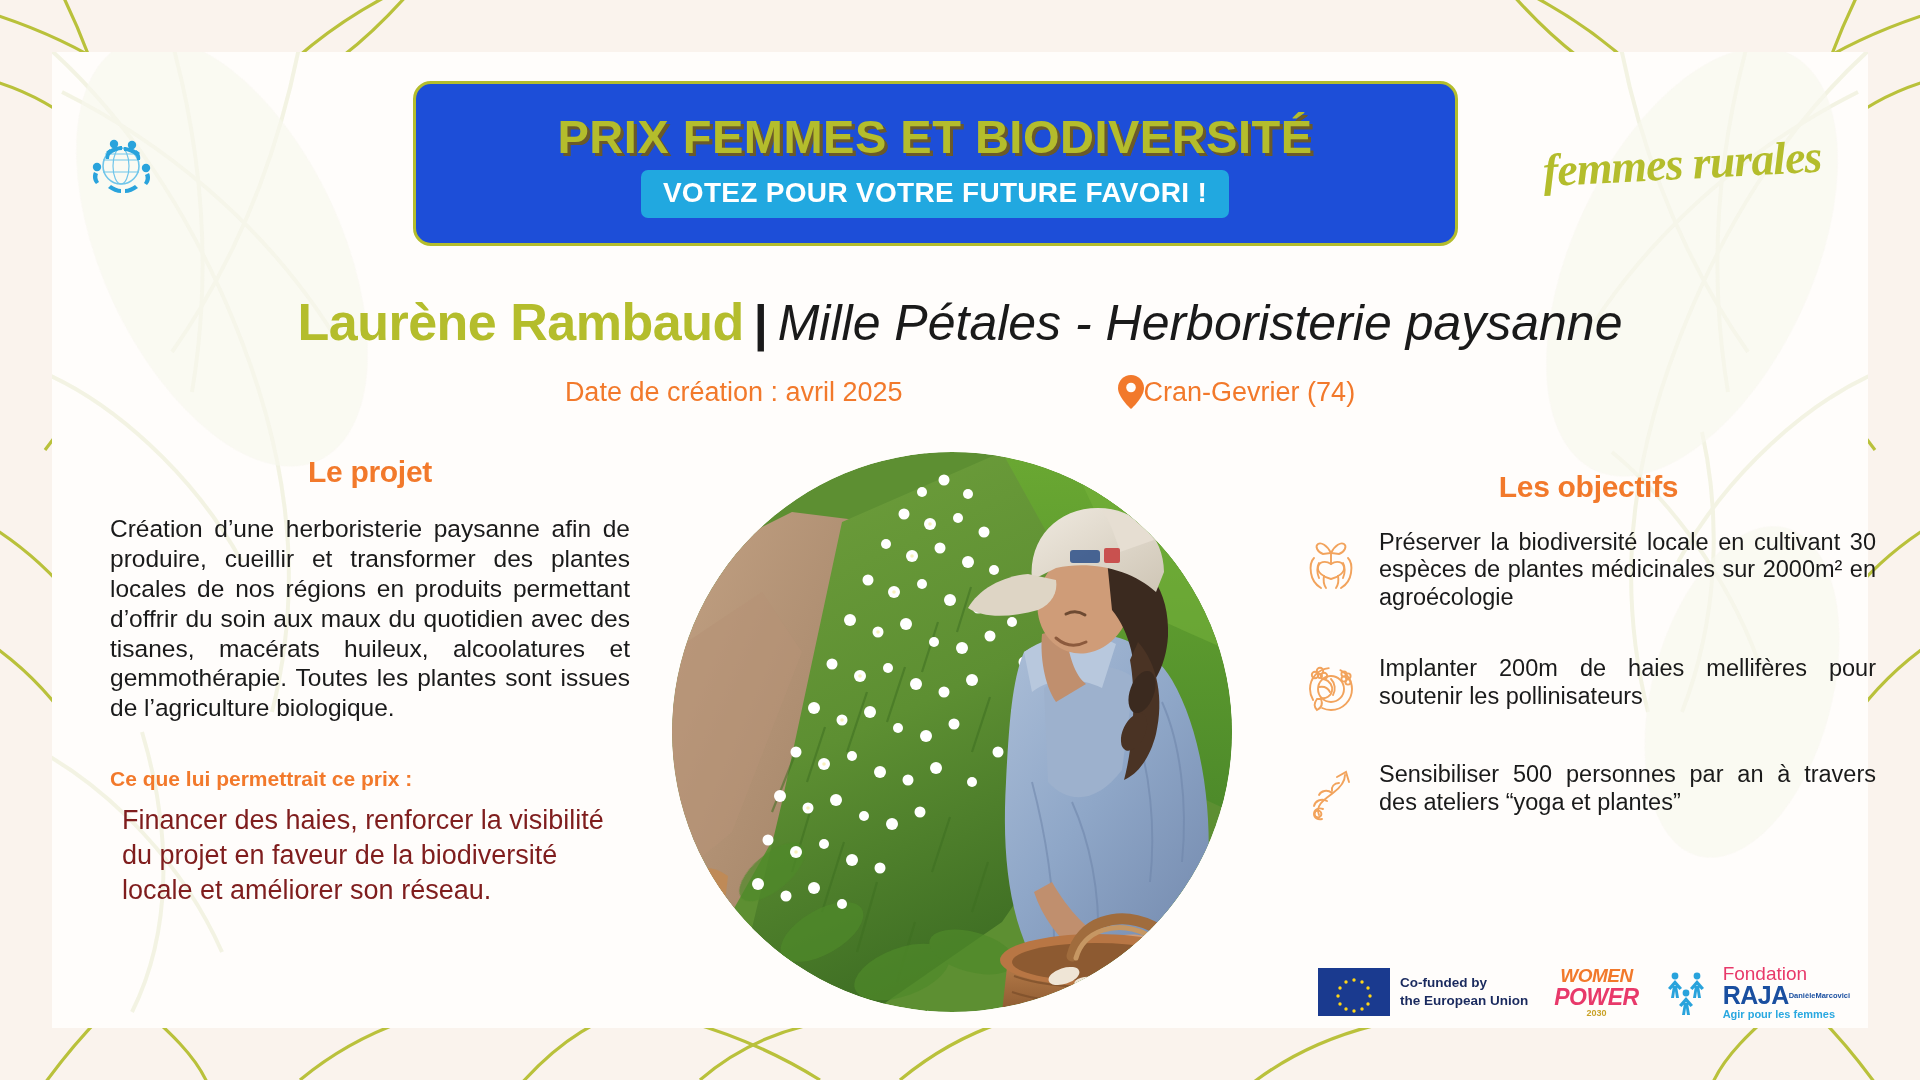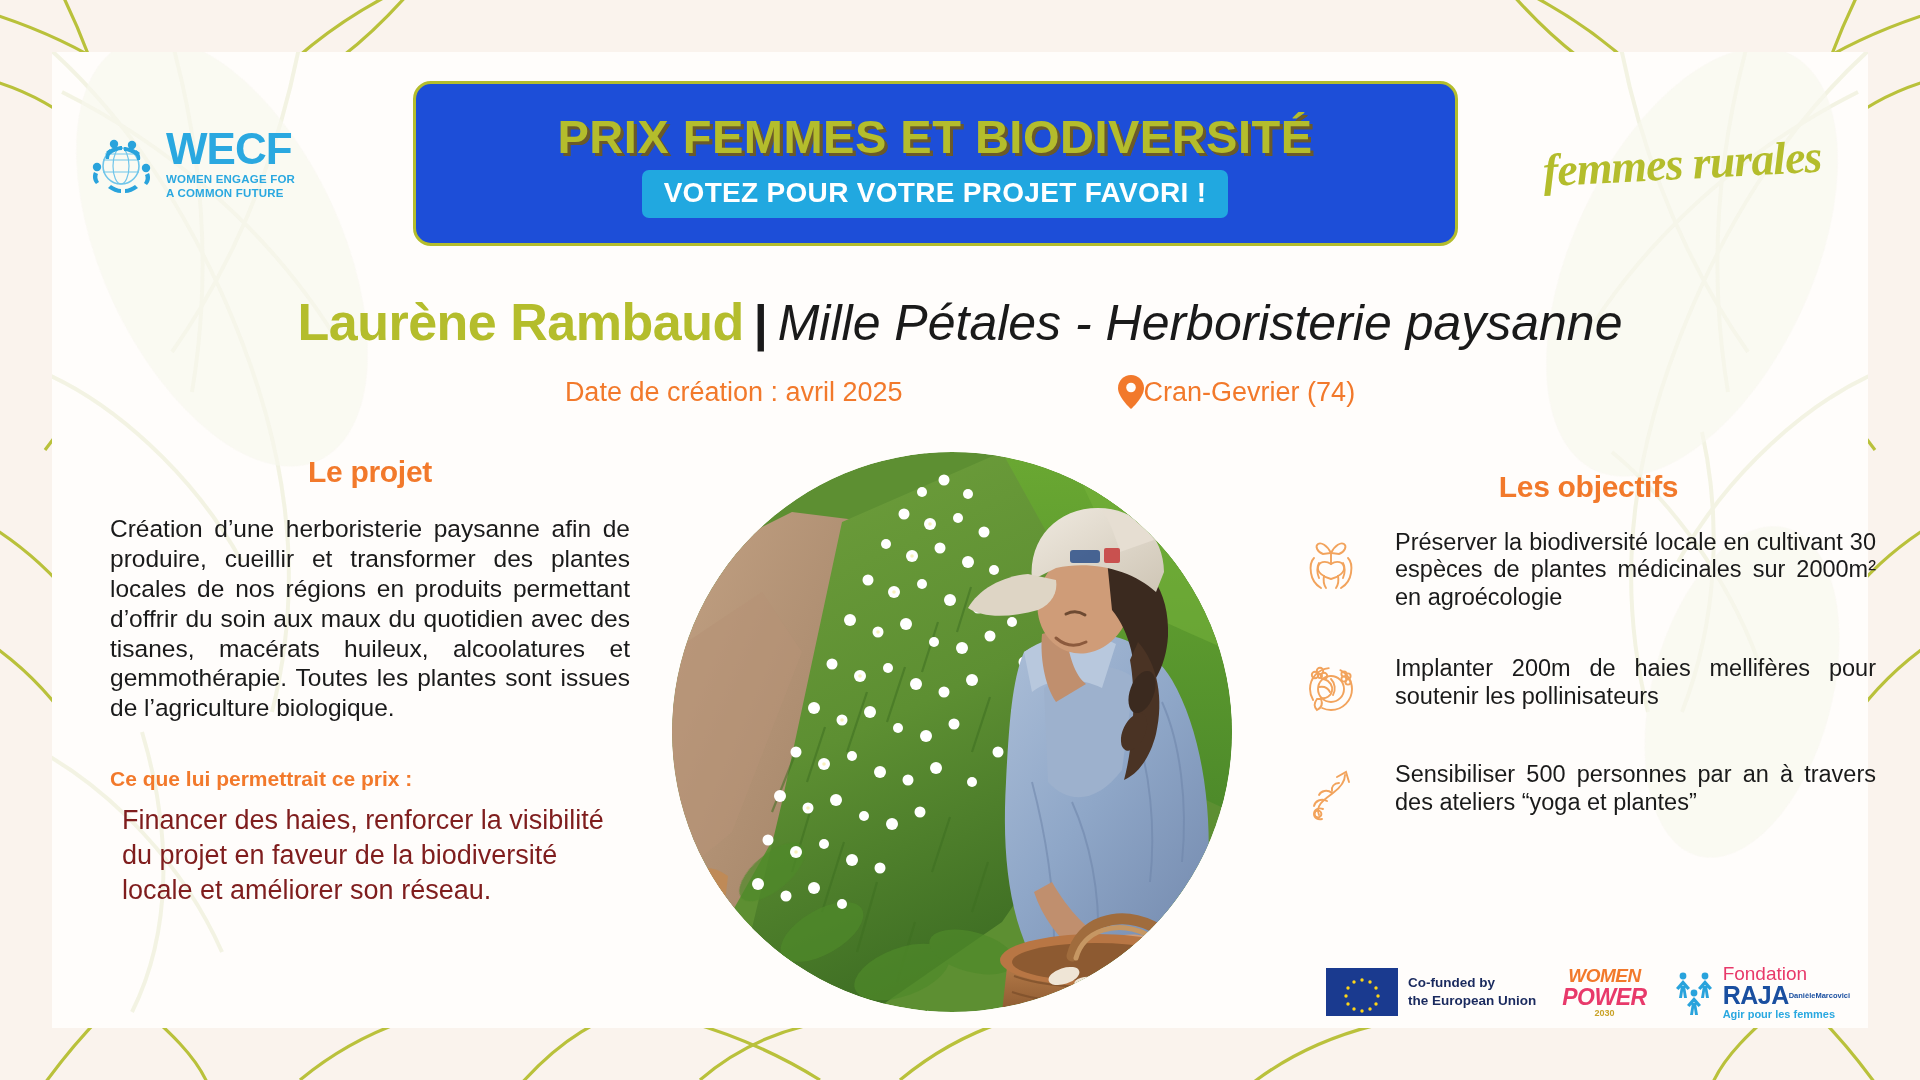--- a/index.html
+++ b/index.html
@@ -110,21 +110,21 @@
     text-align: justify; text-justify: inter-word;
   }
   .sub-head {
     font-size: 21px; font-weight: bold; color: #f2792b;
     margin-top: 44px; margin-bottom: 12px;
   }
   .sub-text {
     font-size: 27px; line-height: 1.3; color: #7f1d1d; padding-left: 12px;
   }
 
-  .obj-item { display: flex; align-items: flex-start; gap: 34px; margin-bottom: 44px; }
+  .obj-item { display: flex; align-items: flex-start; gap: 18px; margin-bottom: 44px; }
   .obj-icon { width: 60px; height: 60px; flex: none; margin-top: 2px; }
   .obj-text {
     font-size: 23.5px; line-height: 1.17; color: #1a1a1a;
     text-align: justify; text-justify: inter-word; flex: 1;
   }
 
   
   .photo-wrap {
     position: absolute; left: 672px; top: 452px;
     width: 560px; height: 560px; border-radius: 50%; overflow: hidden;
@@ -142,21 +142,21 @@
   .wp-logo { text-align: center; line-height: 1; }
   .wp-women {
     font-size: 19px; font-weight: bold; color: #f2792b;
     font-style: italic; letter-spacing: -.5px;
   }
   .wp-power {
     font-size: 23px; font-weight: bold; color: #e8396a;
     font-style: italic; letter-spacing: -.5px; margin-top: 1px;
   }
   .wp-year { font-size: 9px; color: #c9a227; font-weight: bold; margin-top: 0; }
-  .raja-logo { display: flex; align-items: center; gap: 6px; }
+  .raja-logo { display: flex; align-items: center; gap: 14px; }
   .raja-people { width: 44px; height: 46px; flex: none; }
   .raja-words { line-height: 1.02; }
   .raja-f { font-size: 19px; color: #e8396a; font-weight: normal; }
   .raja-r { font-size: 25px; color: #1a4fa0; font-weight: bold; letter-spacing: -.5px; }
   .raja-sup { font-size: 7.5px; color: #1a4fa0; font-weight: bold; vertical-align: super; }
   .raja-tag { font-size: 11px; color: #2aa8e0; font-weight: bold; }
 </style>
 </head>
 <body>
 
@@ -232,30 +232,25 @@
           <circle cx="9" cy="37" r="4.2"></circle>
           <path d="M6 42 c-2 4 -1 9 2 12 l3 -2 c-2 -3 -2 -6 -1 -8 z"></path>
           <circle cx="58" cy="38" r="4.2"></circle>
           <path d="M61 43 c2 4 1 9 -2 12 l-3 -2 c2 -3 2 -6 1 -8 z"></path>
           <path d="M18 22 c5 -4 12 -6 16 -6 l0 4 c-4 0 -9 2 -13 5 z"></path>
           <path d="M52 23 c-5 -4 -12 -6 -16 -6 l0 4 c4 0 9 2 13 5 z"></path>
           <path d="M20 58 c4 3 9 5 13 5 l0 -4 c-3 0 -7 -2 -10 -4 z"></path>
           <path d="M50 58 c-4 3 -9 5 -13 5 l0 -4 c3 0 7 -2 10 -4 z"></path>
         </g>
       </svg>
-      <div class="wecf-word">
-        <div class="wecf-main">WECF</div>
-        <div class="wecf-sub1">WOMEN ENGAGE FOR</div>
-        <div class="wecf-sub2">A COMMON FUTURE</div>
-      </div>
     </div>
 
     <div class="title-box">
       <div class="title-main">PRIX FEMMES ET BIODIVERSITÉ</div>
-      <div class="title-badge">VOTEZ POUR VOTRE PROJET FAVORI !</div>
+      <div class="title-badge">VOTEZ POUR VOTRE FUTURE FAVORI !</div>
     </div>
 
     <div class="fr-logo">femmes rurales</div>
   </div>
 
   <div class="name-line">
     <span class="name-person">Laurène Rambaud</span><span class="name-sep">|</span><span class="name-project">Mille Pétales - Herboristerie paysanne</span>
   </div>
 
   <div class="meta-line">

